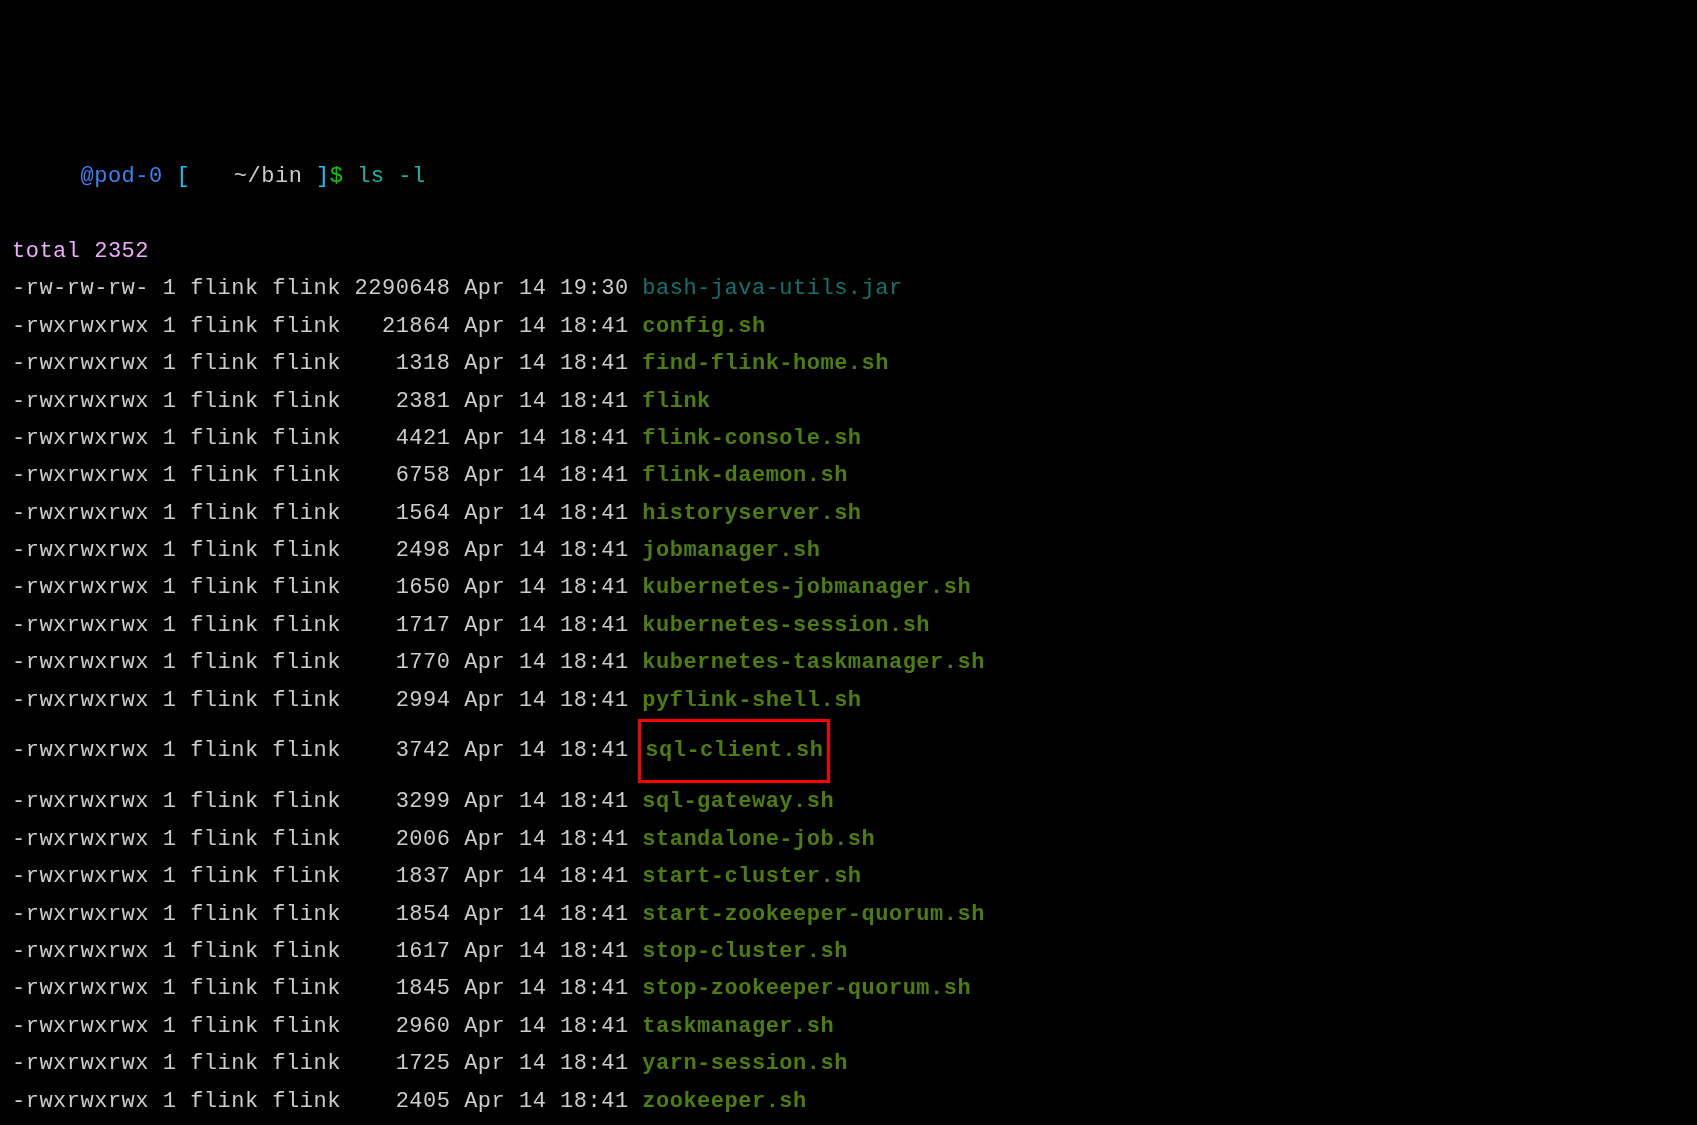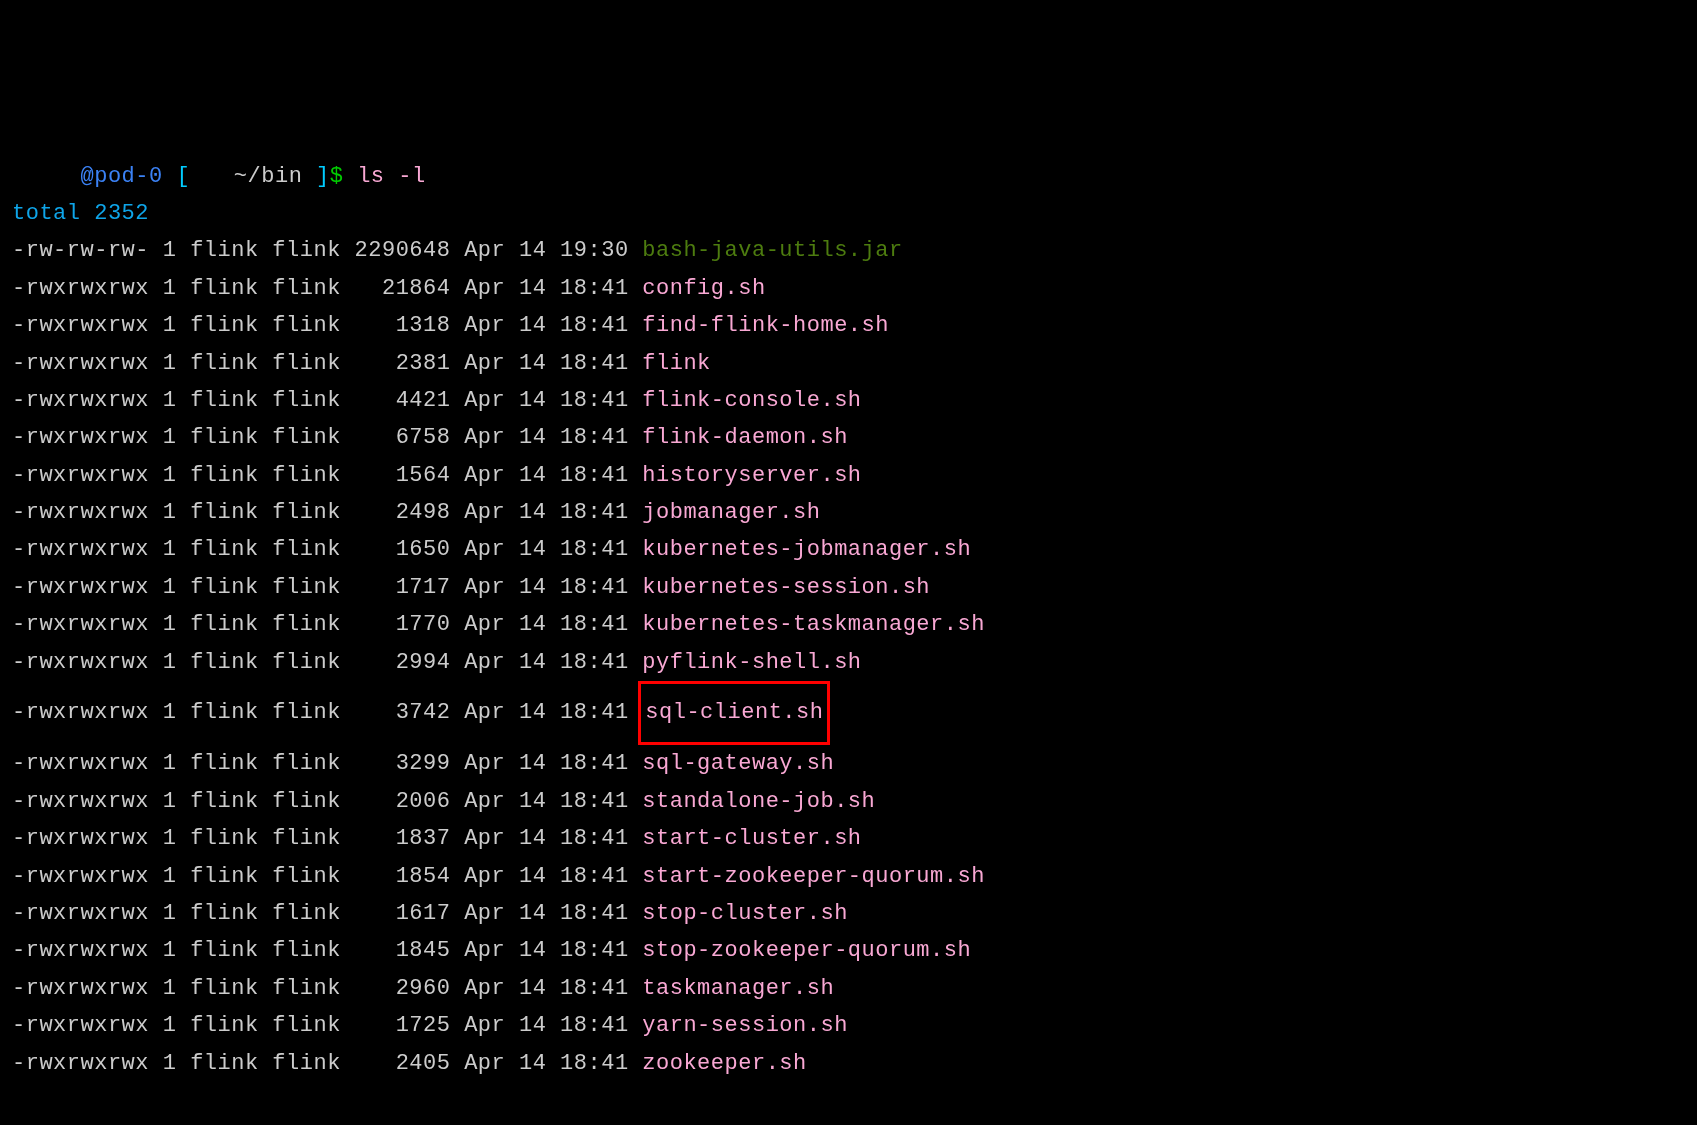--- a/index.html
+++ b/index.html
@@ -24,33 +24,35 @@
       color: #00ccff;
     }
     .prompt-path {
       color: #cccccc;
       margin-left: 30px;
     }
     .prompt-dollar {
       color: #00cc00;
     }
     .command {
-      color: #f9a8d4;
+      color: #14b8a6;
     }
     .total-line {
-      color: #0ea5e9;
+      color: #f0abfc;
+      margin-top: 38px;
     }
     .file-row {
       color: #cccccc;
     }
     .file-name {
-      color: #f9a8d4;
+      color: #4d7c0f;
+      font-weight: bold;
     }
     .file-name-red {
-      color: #4d7c0f;
+      color: #0f766e;
     }
     .highlight-box {
       border: 3px solid #ff0000;
       padding: 16px 4px;
       margin-left: -4px;
       display: inline-block;
       line-height: 1.2;
     }
   </style>
 </head>

